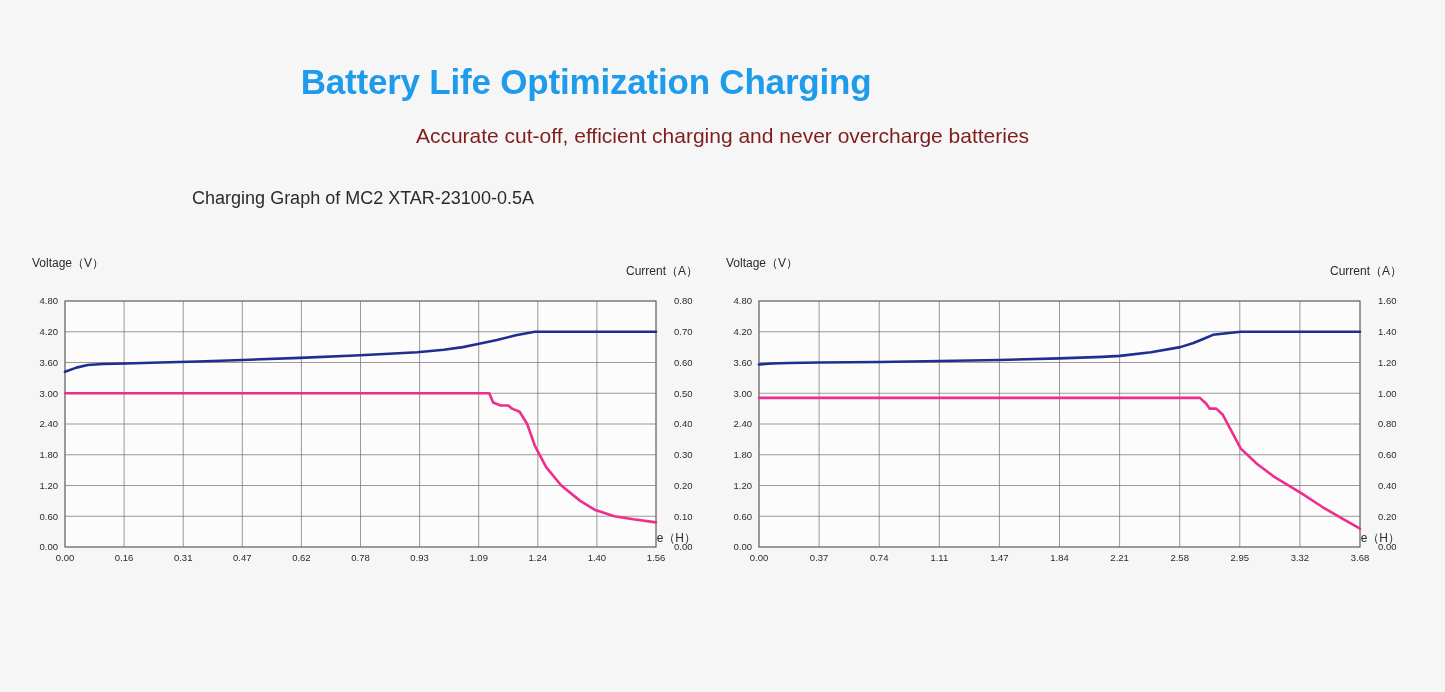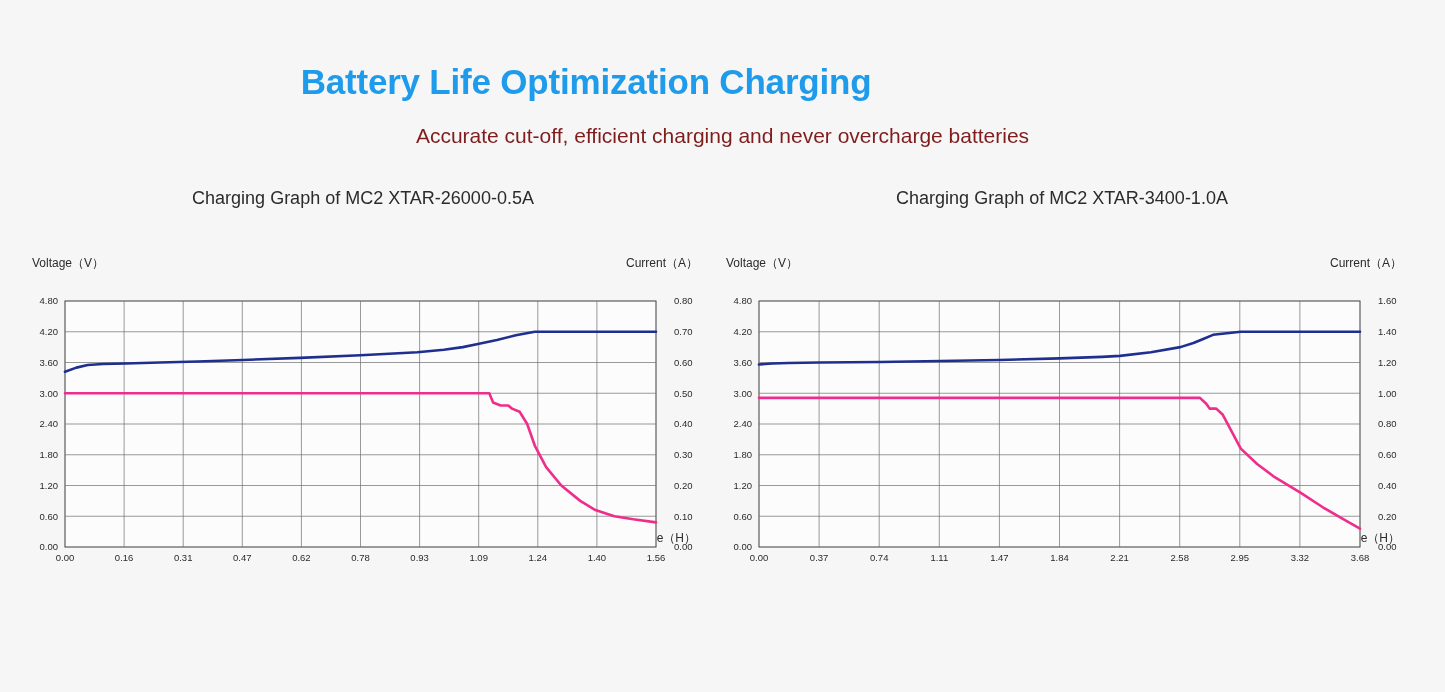--- a/index.html
+++ b/index.html
@@ -51,21 +51,21 @@
     font-size: 18px;
     color: #2b2b2b;
   }
   .axis-name {
     position: absolute;
     font-size: 12px;
     color: #2b2b2b;
     white-space: nowrap;
   }
   .axis-name.v-name { top: 80px; left: 14px; }
-  .axis-name.c-name { top: 80px; right: 10px; }
+  .axis-name.c-name { top: 88px; right: 10px; }
   .axis-name.t-name { bottom: 78px; right: 12px; }
 
   .plot-wrap {
     position: absolute;
     top: 112px;
     left: 0;
     width: 100%;
     height: 290px;
   }
   .plot-svg { display: block; }
@@ -81,21 +81,21 @@
   .frame-line  { stroke: #4d4d4d; stroke-width: 1.1; fill: #fcfcfc; }
   .series-line { fill: none; stroke-linejoin: round; stroke-linecap: round; }
 </style>
 </head>
 <body>
 
 <div class="page-title">Battery Life Optimization Charging</div>
 <div class="page-subtitle">Accurate cut-off, efficient charging and never overcharge batteries</div>
 
 <div class="chart-block left">
-  <div class="chart-caption">Charging Graph of MC2 XTAR-26000-0.5A</div>
+  <div class="chart-caption">Charging Graph of MC2 XTAR-23100-0.5A</div>
   <div class="axis-name v-name">Voltage（V）</div>
   <div class="axis-name c-name">Current（A）</div>
   <div class="axis-name t-name">Time（H）</div>
   <div class="plot-wrap">
     <svg class="plot-svg" id="svg-0" width="690" height="290" viewBox="0 0 690 290">
         <rect x="47" y="14" width="591" height="246" class="frame-line"></rect>
         <line x1="47" y1="229.25" x2="638" y2="229.25" class="grid-line"></line>
         <line x1="47" y1="198.5" x2="638" y2="198.5" class="grid-line"></line>
         <line x1="47" y1="167.75" x2="638" y2="167.75" class="grid-line"></line>
         <line x1="47" y1="137" x2="638" y2="137" class="grid-line"></line>
@@ -140,21 +140,20 @@
         <text x="519.8" y="274" class="tick-label xlab">1.24</text>
         <text x="578.9" y="274" class="tick-label xlab">1.40</text>
         <text x="638" y="274" class="tick-label xlab">1.56</text>
         <path d="M47.00 84.72 L58.37 80.63 L69.73 78.06 L84.88 77.04 L107.62 76.52 L141.71 75.50 L179.60 74.47 L225.06 72.94 L281.88 70.89 L342.50 68.32 L399.33 65.25 L425.85 62.69 L444.79 60.13 L459.94 57.05 L478.88 52.95 L497.83 48.34 L516.77 44.75 L547.08 44.75 L577.38 44.75 L607.69 44.75 L638.00 44.75" stroke="#1f2f8f" stroke-width="2.6" class="series-line"></path>
         <path d="M47.00 106.25 L107.62 106.25 L164.44 106.25 L225.06 106.25 L281.88 106.25 L342.50 106.25 L399.33 106.25 L459.94 106.25 L471.31 106.25 L475.10 115.48 L482.67 118.55 L490.25 118.55 L494.04 121.63 L501.62 124.70 L509.19 137.00 L516.77 158.52 L528.13 180.05 L543.29 198.50 L562.23 213.88 L577.38 223.10 L596.33 229.25 L615.27 232.32 L638.00 235.40" stroke="#ee2d8c" stroke-width="2.6" class="series-line"></path>
       </svg>
   </div>
 </div>
 
 <div class="chart-block right">
-  <div class="chart-caption">Charging Graph of MC2 XTAR-3400-1.0A</div>
   <div class="axis-name v-name">Voltage（V）</div>
   <div class="axis-name c-name">Current（A）</div>
   <div class="axis-name t-name">Time（H）</div>
   <div class="plot-wrap">
     <svg class="plot-svg" id="svg-1" width="700" height="290" viewBox="0 0 700 290">
         <rect x="47" y="14" width="601" height="246" class="frame-line"></rect>
         <line x1="47" y1="229.25" x2="648" y2="229.25" class="grid-line"></line>
         <line x1="47" y1="198.5" x2="648" y2="198.5" class="grid-line"></line>
         <line x1="47" y1="167.75" x2="648" y2="167.75" class="grid-line"></line>
         <line x1="47" y1="137" x2="648" y2="137" class="grid-line"></line>

